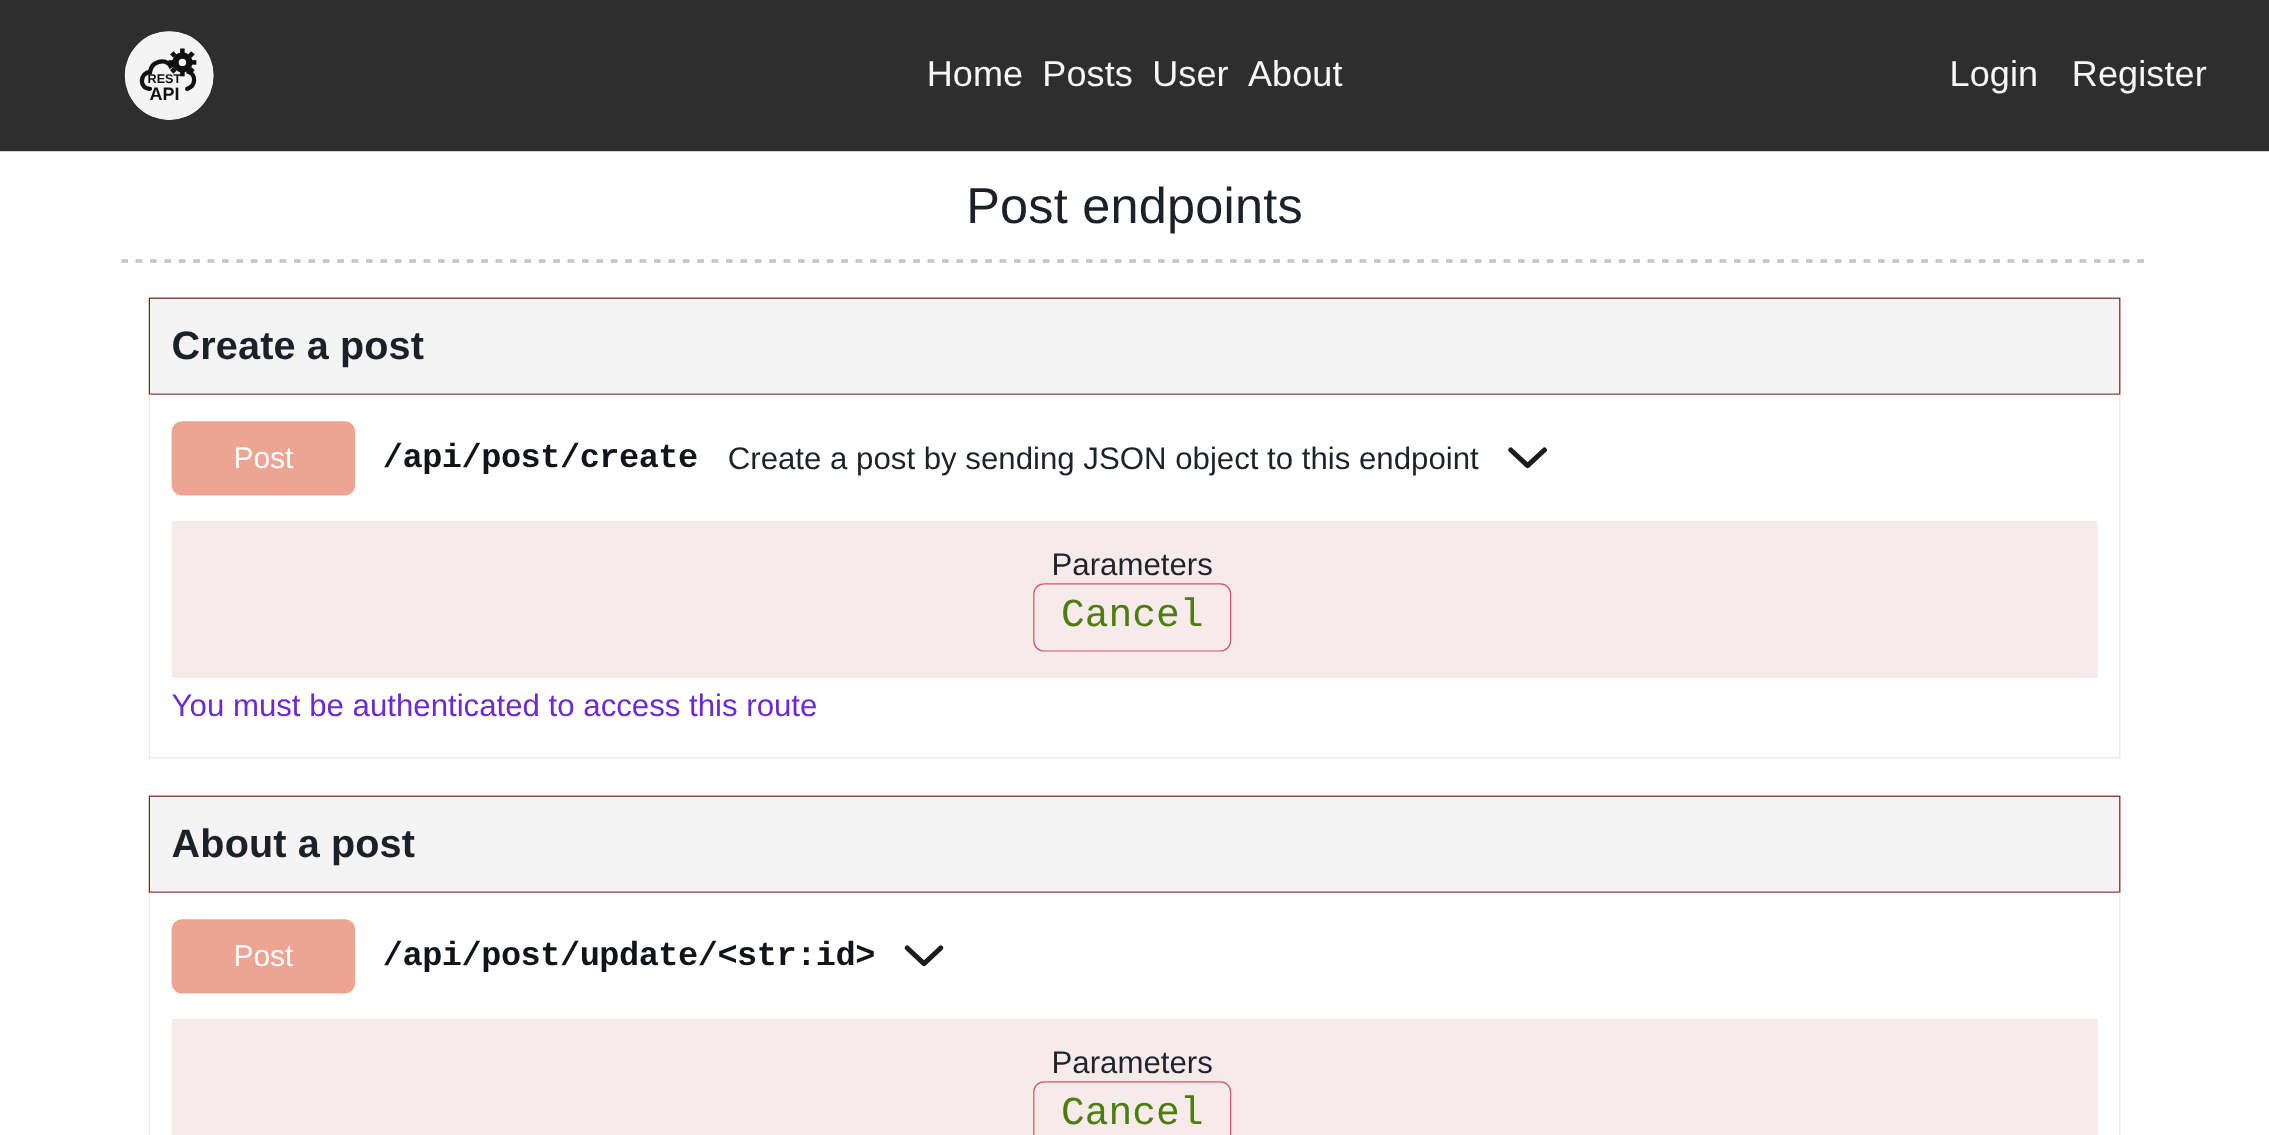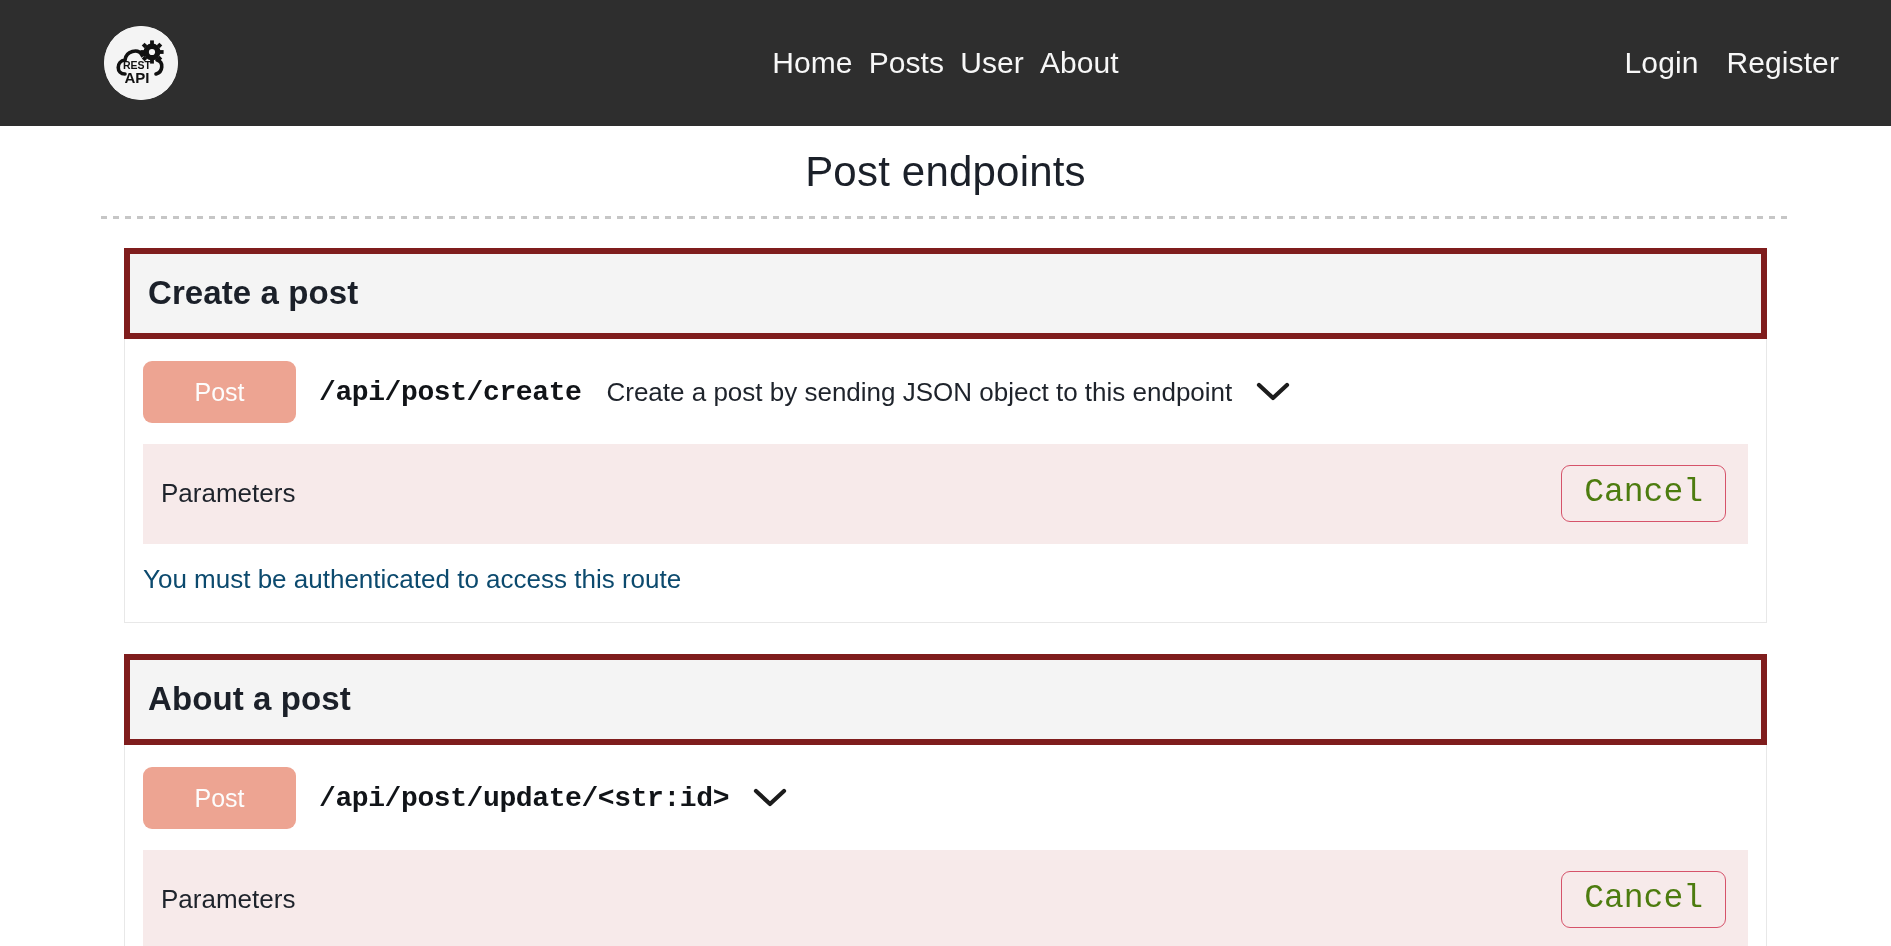--- a/index.html
+++ b/index.html
@@ -89,21 +89,21 @@
 
   
   .content {
     width: 1643px;
     margin: 0 auto;
     padding-top: 29px;
   }
 
   .group-header {
     background: #f4f4f4;
-    border: 6px solid #7f1d1d;
+    border: 1px solid #7f1d1d;
     padding: 20px 18px 21px 18px;
     font-size: 33px;
     font-weight: 600;
     color: #1b2029;
     letter-spacing: .1px;
   }
 
   .group-header.spaced { margin-top: 31px; }
 
   .endpoint-card {
@@ -163,20 +163,21 @@
   }
 
   
   .params-panel {
     background: #f7eaea;
     margin: 0 18px;
     display: flex;
     align-items: center;
     justify-content: space-between;
     padding: 21px 22px 22px 18px;
+    flex-direction: column;
   }
 
   .params-label {
     font-size: 26px;
     color: #1e232b;
     font-weight: 400;
   }
 
   .cancel-btn {
     border: 1px solid #d6536a;
@@ -185,22 +186,22 @@
     font-size: 33px;
     border-radius: 9px;
     padding: 10px 22px 12px 22px;
     cursor: pointer;
     font-family: Liberation Mono, monospace;
     line-height: 1;
   }
 
   .auth-note {
     font-size: 26px;
-    color: #0c4a6e;
-    padding: 20px 18px 27px 18px;
+    color: #6d28d9;
+    padding: 8px 18px 27px 18px;
     font-weight: 400;
   }
 </style>
 </head>
 <body>
 
 <div class="navbar">
 
   <a class="brand">
     <span class="logo-circle">

